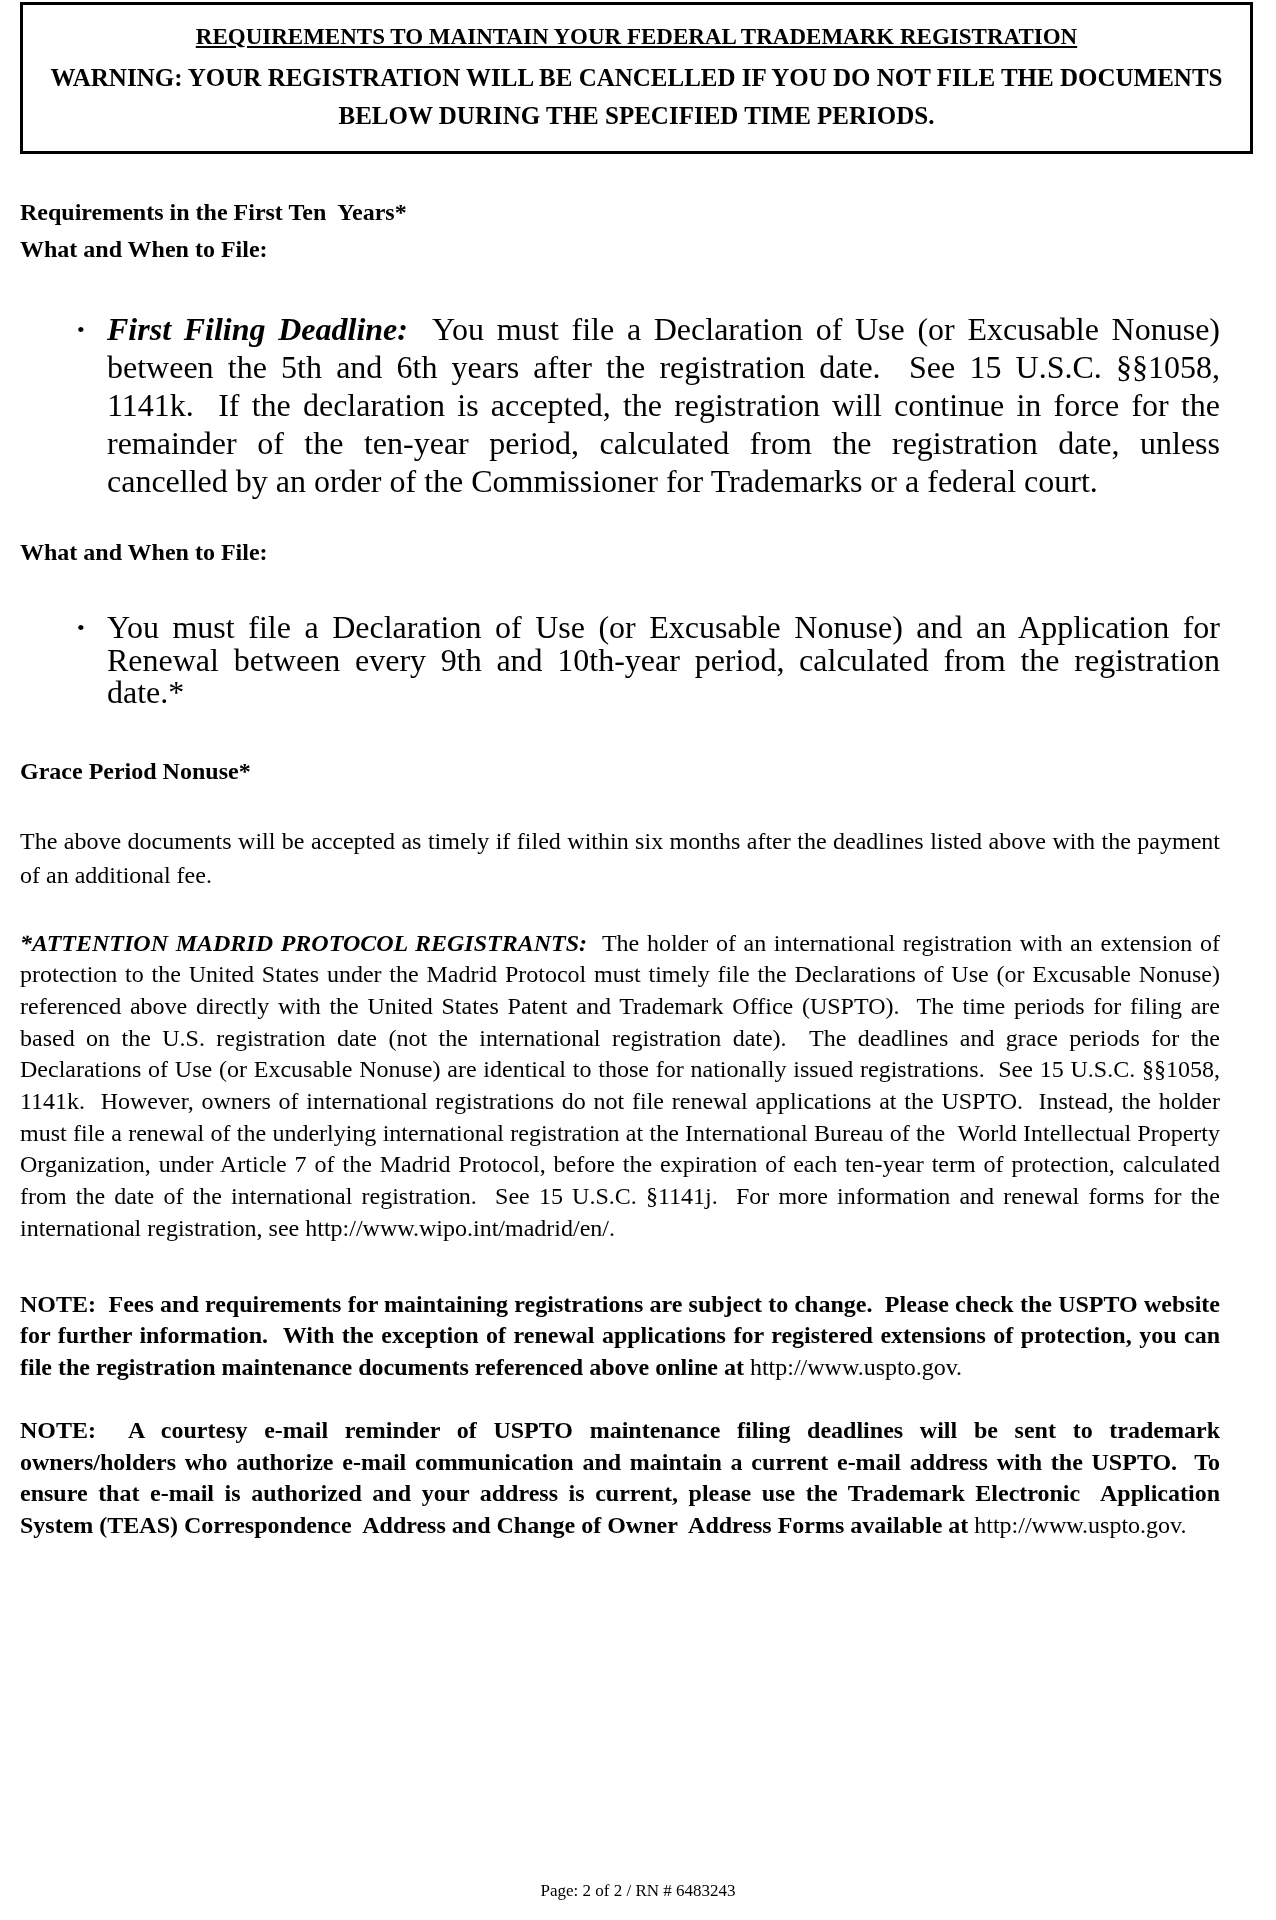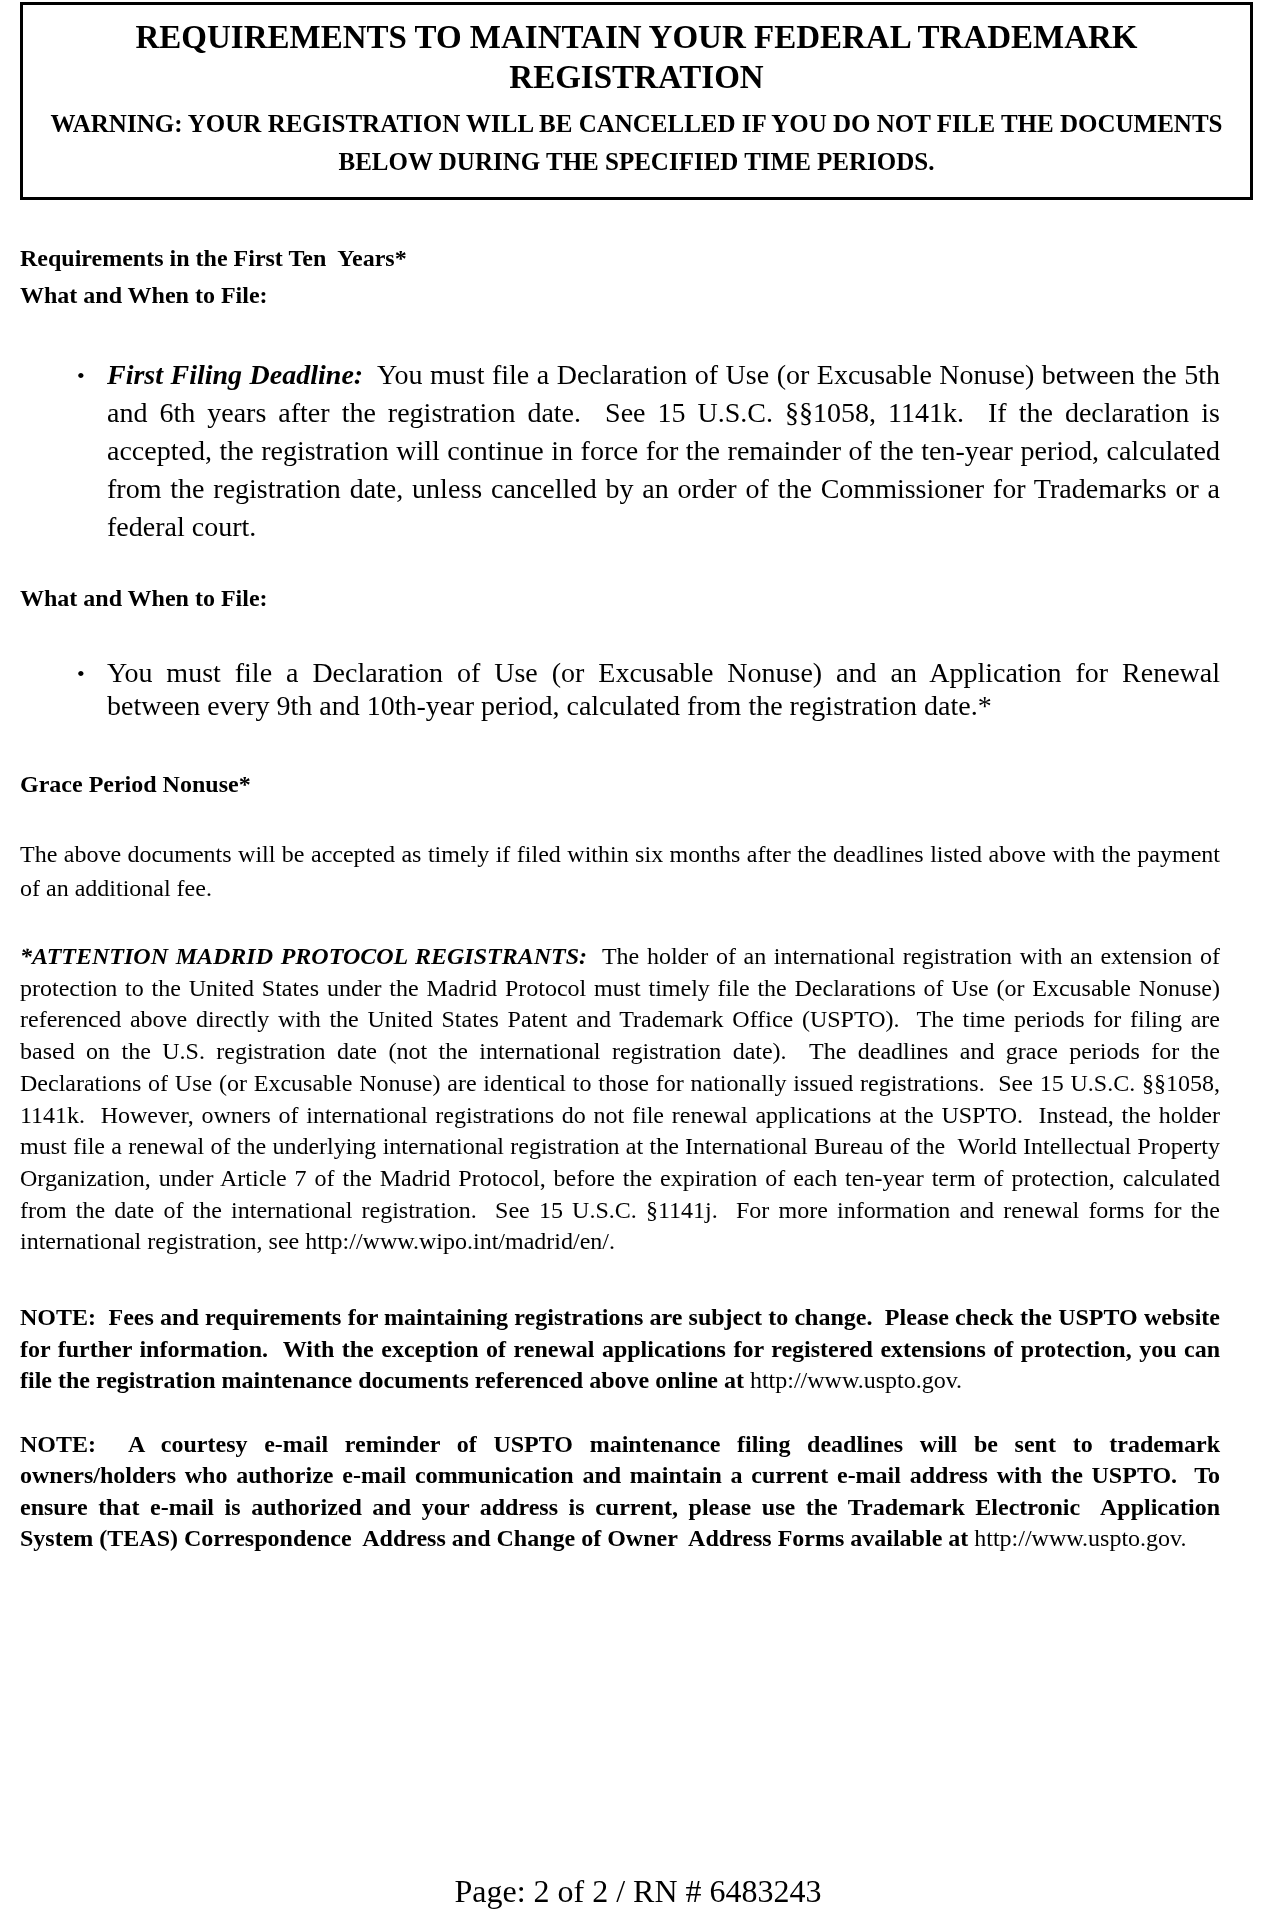--- a/index.html
+++ b/index.html
@@ -13,36 +13,36 @@
 
   .warning-box {
     box-sizing: border-box;
     margin: 2px 0 0 20px;
     width: 1233px;
     border: 3px solid #000;
     padding: 12px 14px 16px 14px;
     text-align: center;
     font-weight: bold;
   }
-  .box-title   { font-size: 33px; line-height: 40px; margin-bottom: 8px; white-space: pre-wrap; }
+  .box-title   { font-size: 23px; line-height: 40px; margin-bottom: 2px; white-space: pre-wrap; text-decoration: underline; }
   .box-warning { font-size: 25px; line-height: 38px; white-space: pre-wrap; }
 
   .content { margin: 0 56px 0 20px; width: 1200px; }
 
   .heading-group { margin-top: 40px; }
   .heading-group.tight { margin-top: 34px; }
   .sect-heading {
     font-weight: bold; font-size: 24px; line-height: 37px; white-space: pre-wrap;
   }
 
   ul.bullets { list-style: none; margin: 0; padding: 0; }
   ul.bullets li {
     position: relative;
     padding-left: 87px;
-    font-size: 28px;
+    font-size: 32px;
     text-align: justify;
     white-space: pre-wrap;
   }
   ul.bullets li::before {
     content: "\2022";
     position: absolute; left: 57px; top: 1px;
     font-size: 22px;
   }
   ul.lh38 { margin-top: 42px; }
   ul.lh38 li { line-height: 38px; }
@@ -61,21 +61,21 @@
   .run-label-bold { font-weight: bold; font-style: italic; }
 
   p.note { margin-top: 44px; font-weight: bold; line-height: 31.5px; }
   p.note.second { margin-top: 32px; }
   p.note .regular { font-weight: normal; }
 
   .grace-heading { margin-top: 44px; }
 
   .footer {
     position: absolute; left: 0; right: 0; bottom: 14px;
-    text-align: center; font-size: 32px; line-height: 30px;
+    text-align: center; font-size: 17px; line-height: 30px;
   }
 </style>
 </head>
 <body>
 
 <div class="page">
 
   <div class="warning-box">
     <div class="box-title">REQUIREMENTS TO MAINTAIN YOUR FEDERAL TRADEMARK REGISTRATION</div>
     <div class="box-warning">WARNING: YOUR REGISTRATION WILL BE CANCELLED IF YOU DO NOT FILE THE DOCUMENTS BELOW DURING THE SPECIFIED TIME PERIODS.</div>

